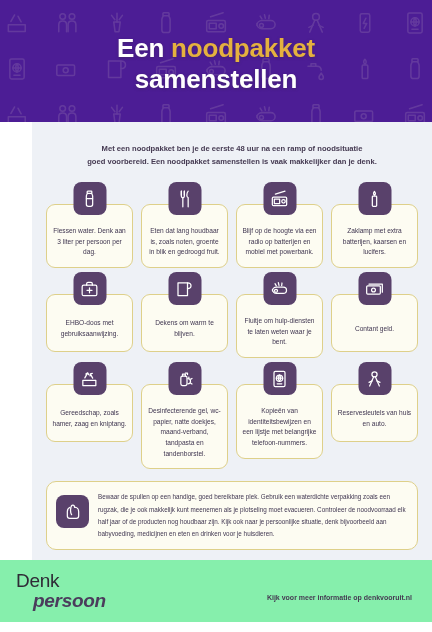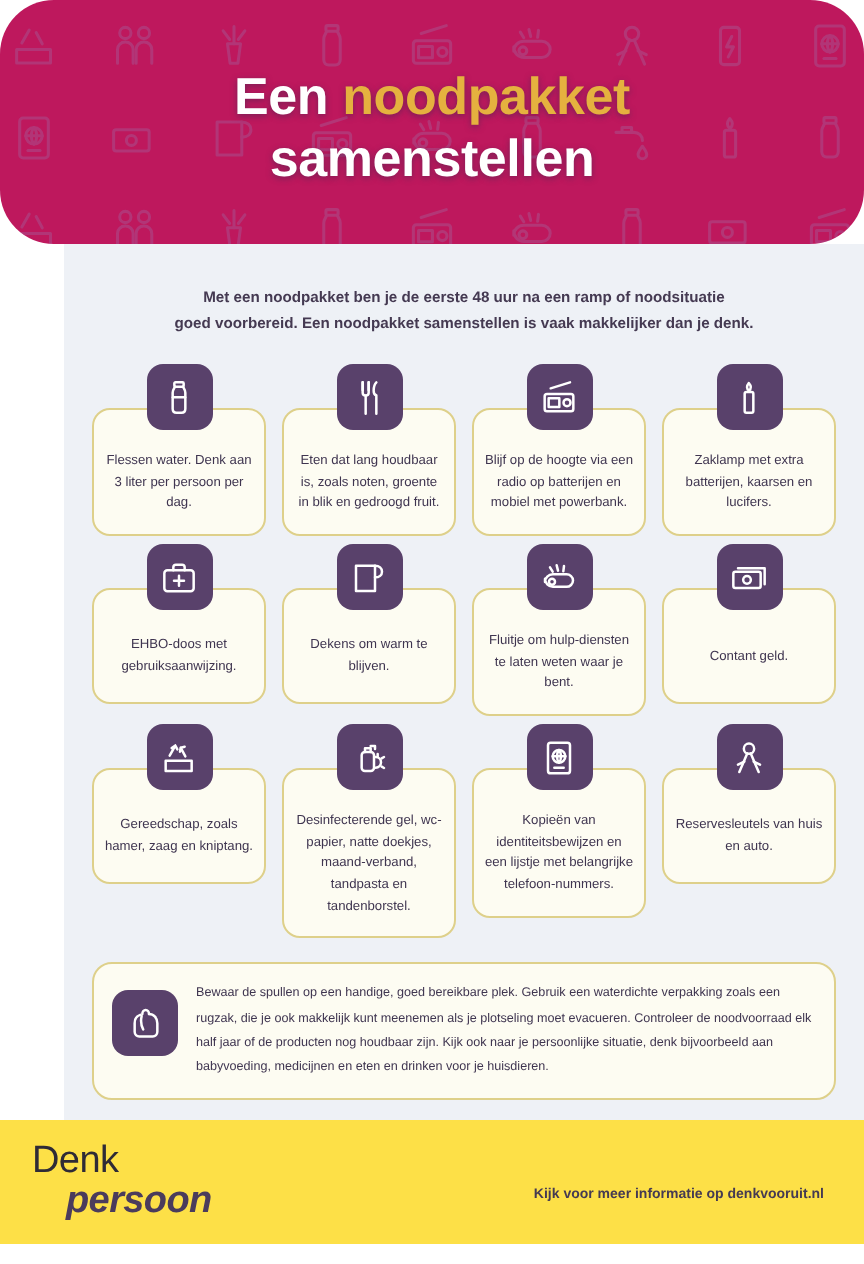--- a/index.html
+++ b/index.html
@@ -19,23 +19,22 @@
     width: 432px;
     height: 632px;
     background: #ffffff;
     box-sizing: border-box;
   }
 
   
   .header {
     position: relative;
     height: 122px;
-    background: #be185d;
+    background: #4c1d95;
     overflow: hidden;
-    border-radius: 27px;
   }
   .header-pattern {
     position: absolute;
     inset: 0;
     opacity: 0.30;
   }
   .header-pattern-row {
     display: flex;
     justify-content: space-between;
     padding: 0 4px;
@@ -158,21 +157,21 @@
     font-size: 6.3px;
     line-height: 1.92;
     color: #3f3550;
     flex: 1 1 auto;
   }
 
   
   .footer {
     position: relative;
     height: 62px;
-    background: #fde047;
+    background: #86efac;
     display: flex;
     align-items: center;
     padding: 0 16px;
     box-sizing: border-box;
   }
   .logo {
     line-height: 1.0;
   }
   .logo-denk {
     font-size: 19px;

